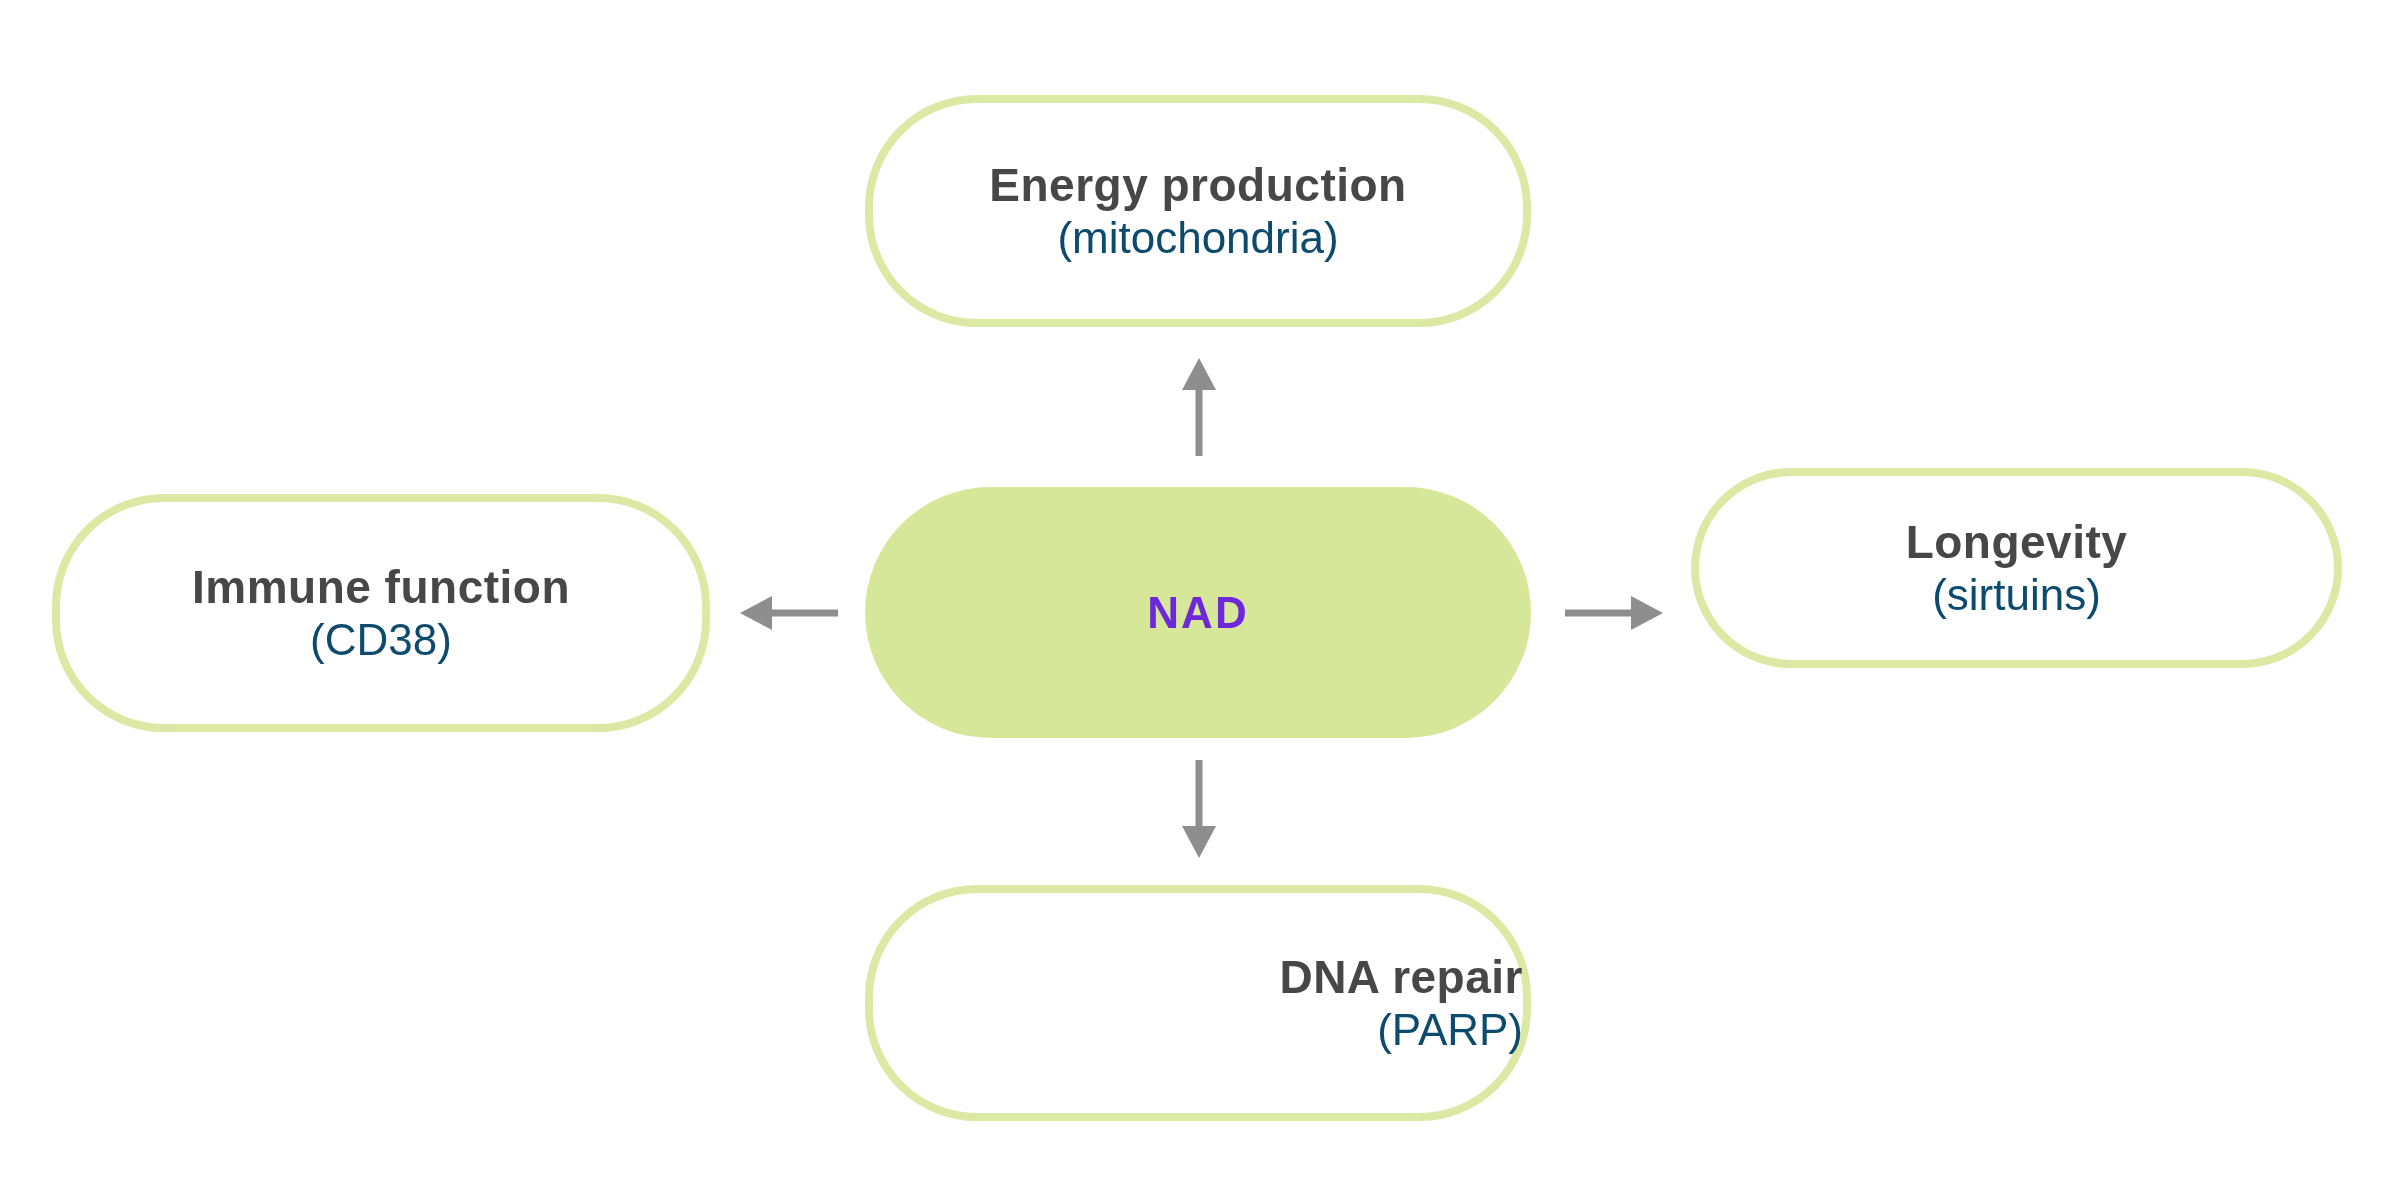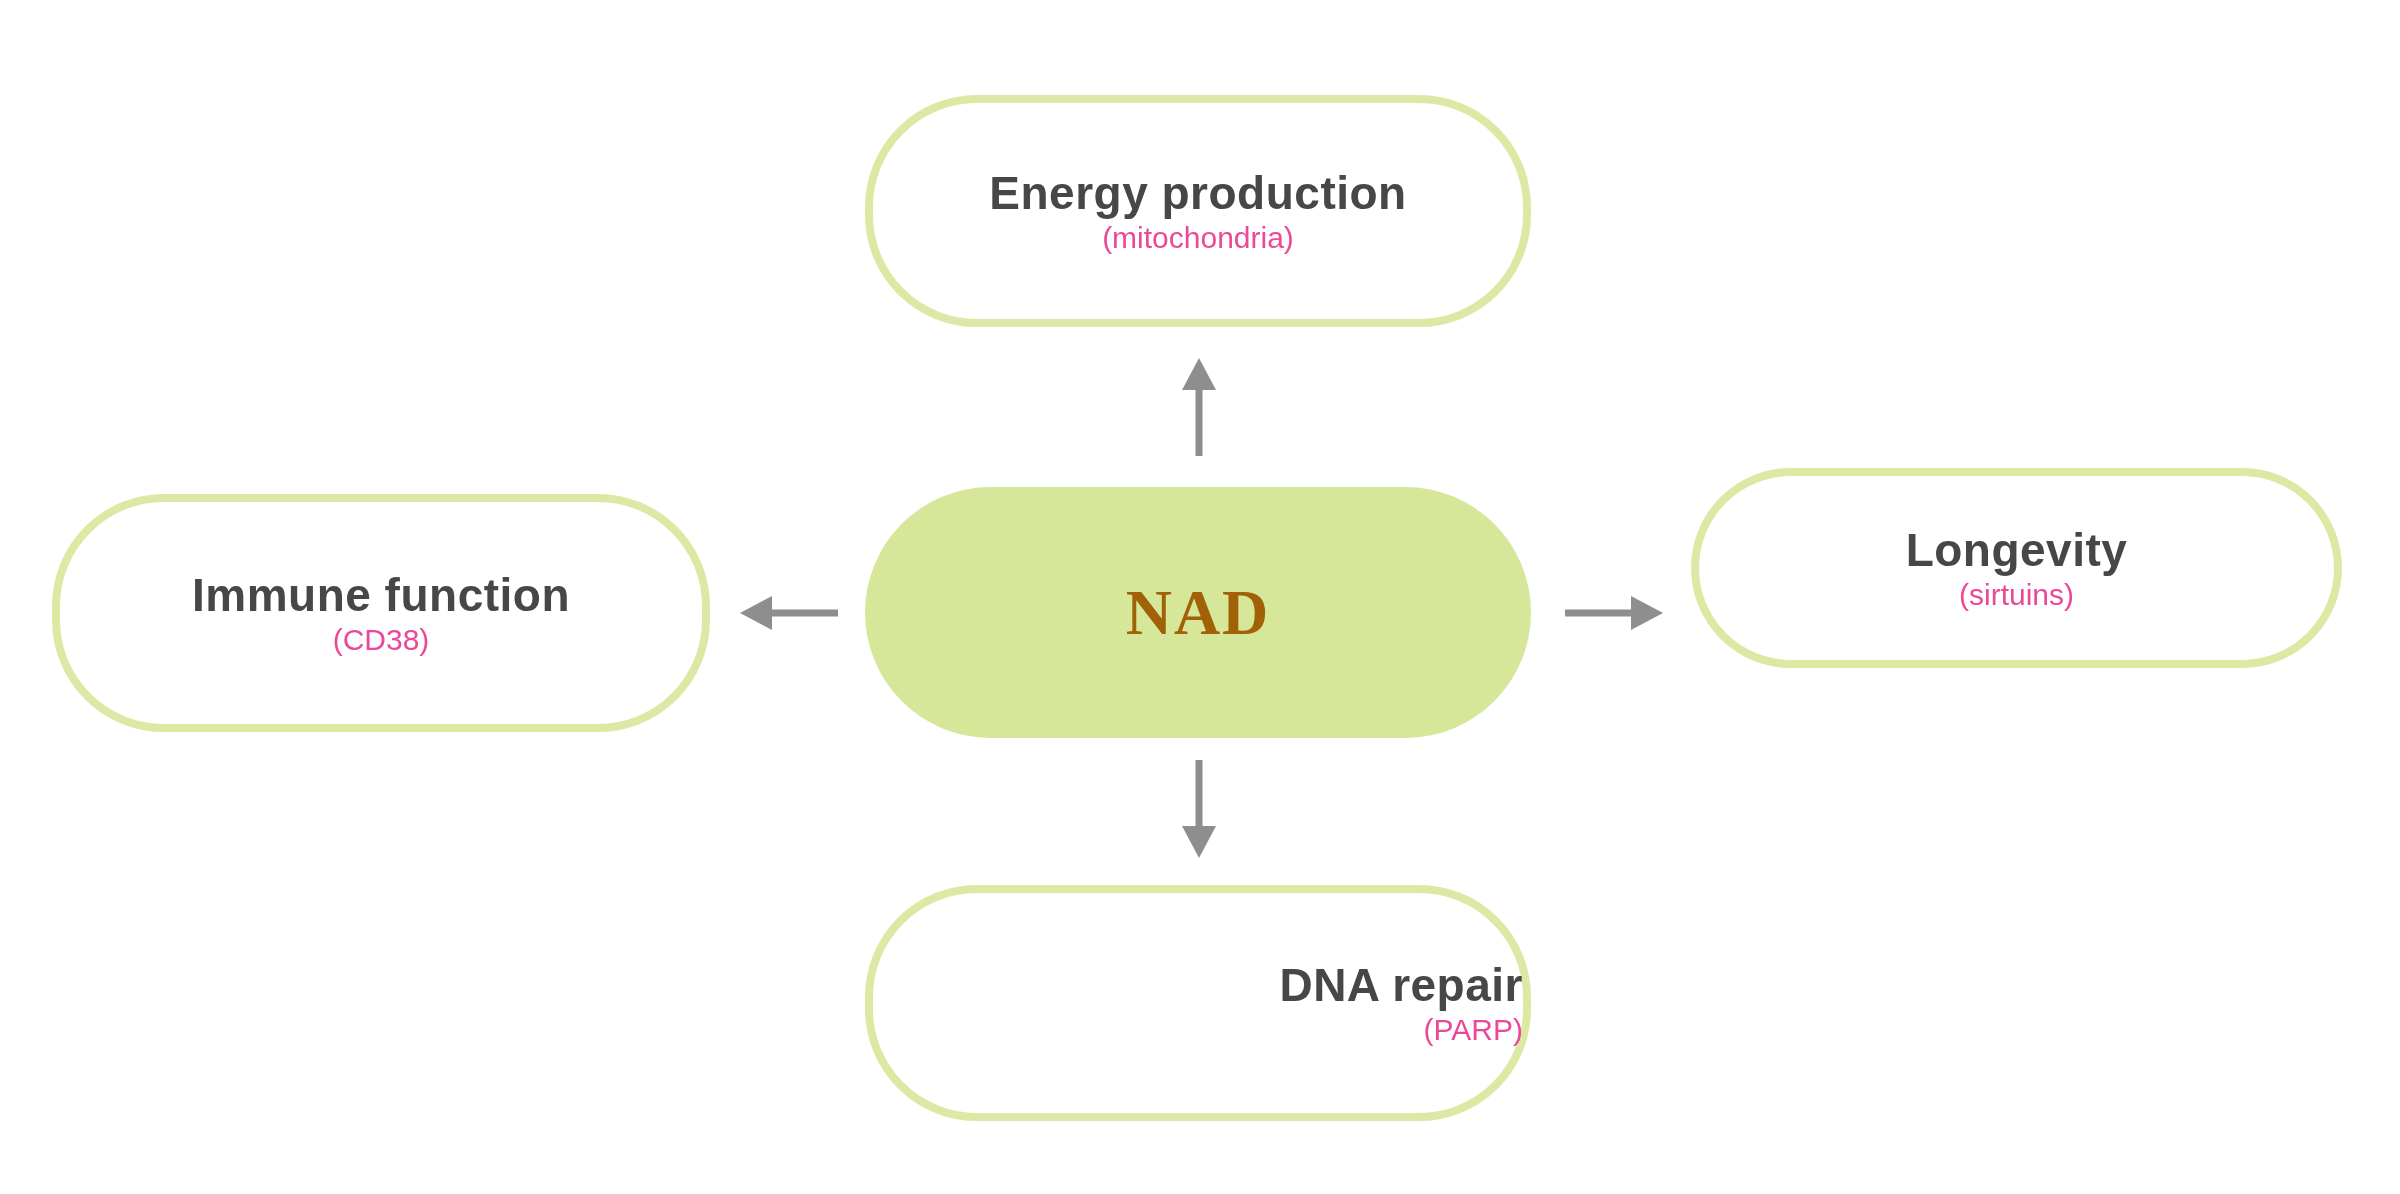--- a/index.html
+++ b/index.html
@@ -36,31 +36,30 @@
     border-radius: 126px;
   }
   .node-label {
     font-size: 46px;
     font-weight: 700;
     line-height: 1.18;
     color: #474747;
     letter-spacing: 0.5px;
   }
   .node-sublabel {
-    font-size: 30px;
+    font-size: 44px;
     font-weight: 400;
     line-height: 1.18;
-    color: #ec4899;
+    color: #0c4a6e;
   }
   .center-label {
-    font-size: 64px;
+    font-size: 44px;
     font-weight: 700;
     letter-spacing: 2px;
-    color: #a16207;
-    font-family: Liberation Serif, serif;
+    color: #6d28d9;
   }
   
   #node-top    { left: 865px;  top: 95px;  width: 666px; height: 232px; }
   #node-left   { left: 52px;   top: 494px; width: 658px; height: 238px; }
   #node-center { left: 865px;  top: 487px; width: 666px; height: 251px; }
   #node-right  { left: 1691px; top: 468px; width: 651px; height: 200px; }
   #node-bottom { left: 865px;  top: 885px; width: 666px; height: 236px; align-items: flex-end; }
   
   .arrow { position: absolute; fill: #8e8e8e; }
   #arrow-up    { left: 1177px; top: 358px; width: 44px;  height: 100px; }

